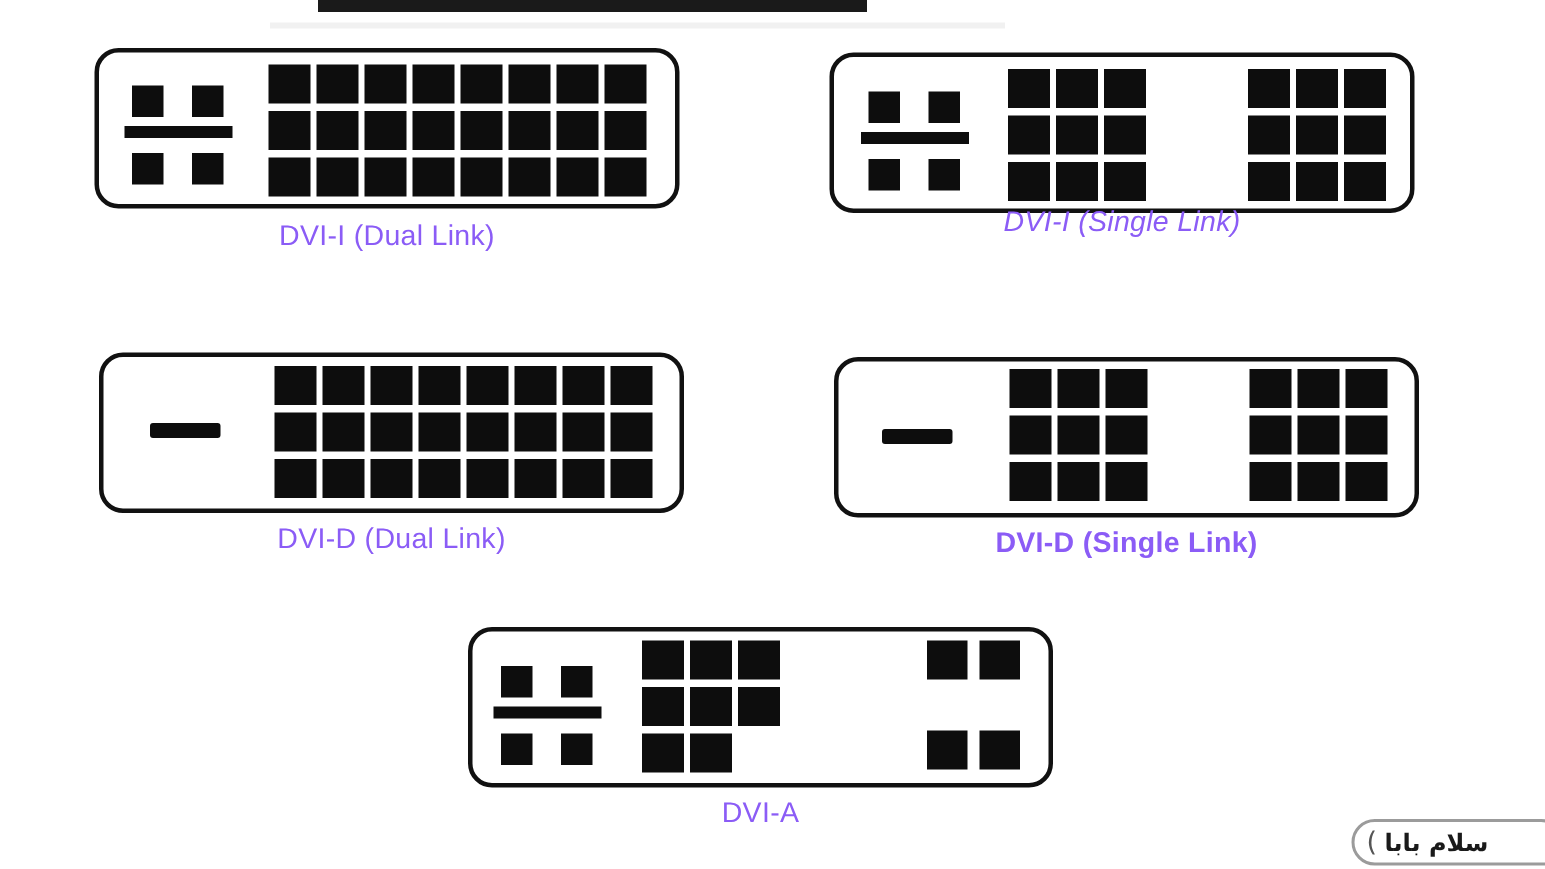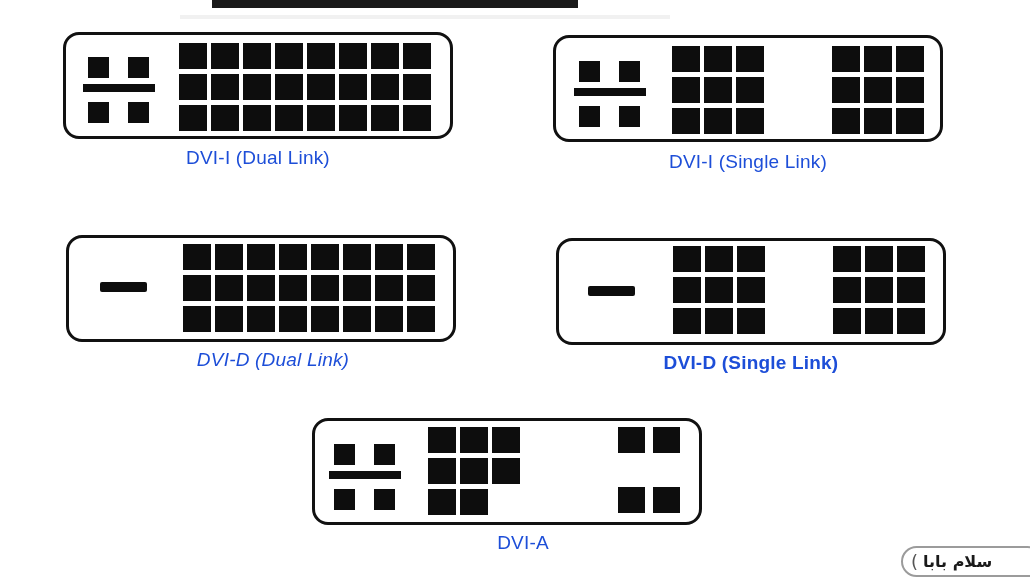--- a/index.html
+++ b/index.html
@@ -46,27 +46,27 @@
   .cross .bar{position:absolute;left:0;top:27px;width:72px;height:8px;background:#0d0d0d;}
 
   
   .blade{position:absolute;width:47px;height:10px;background:#0d0d0d;border-radius:2px;}
   #c2 .blade{left:31px;top:44px;}
   #c3 .blade{left:29px;top:45px;}
 
   
   .label{
     position:absolute;width:390px;text-align:center;
-    font-size:19px;color:#1d4ed8;letter-spacing:.2px;
+    font-size:19px;color:#8b5cf6;letter-spacing:.2px;
   }
   #l0{left:63px;top:147px;}
-  #l1{left:553px;top:151px;}
-  #l2{left:78px;top:349px;font-style:italic;}
+  #l1{left:553px;top:138px;font-style:italic;}
+  #l2{left:66px;top:349px;}
   #l3{left:556px;top:352px;font-weight:bold;}
-  #l4{left:328px;top:532px;}
+  #l4{left:312px;top:532px;}
 
   
   .watermark{
     position:absolute;left:901px;top:546px;width:140px;height:31px;box-sizing:border-box;
     background:#fff;border:2px solid #9b9b9b;border-radius:16px 14px 0 16px;
     display:flex;align-items:center;padding:0 10px 0 8px;gap:5px;
     font-family:"DejaVu Sans",sans-serif;font-weight:bold;font-size:16px;color:#1a1a1a;
   }
   .watermark .paren{font-weight:normal;color:#555;font-size:18px;line-height:1;}
 </style>

